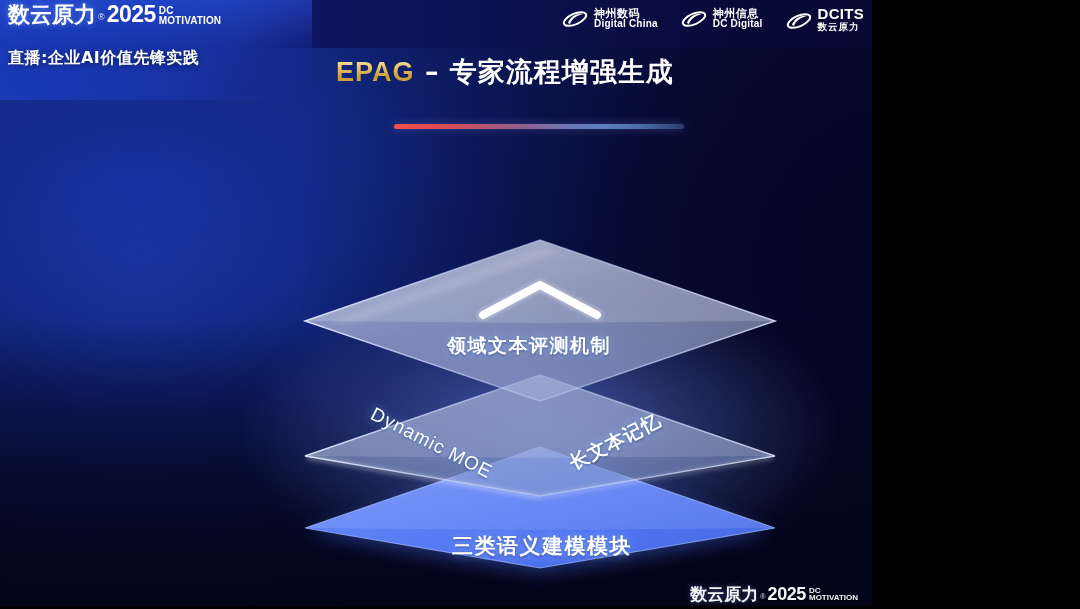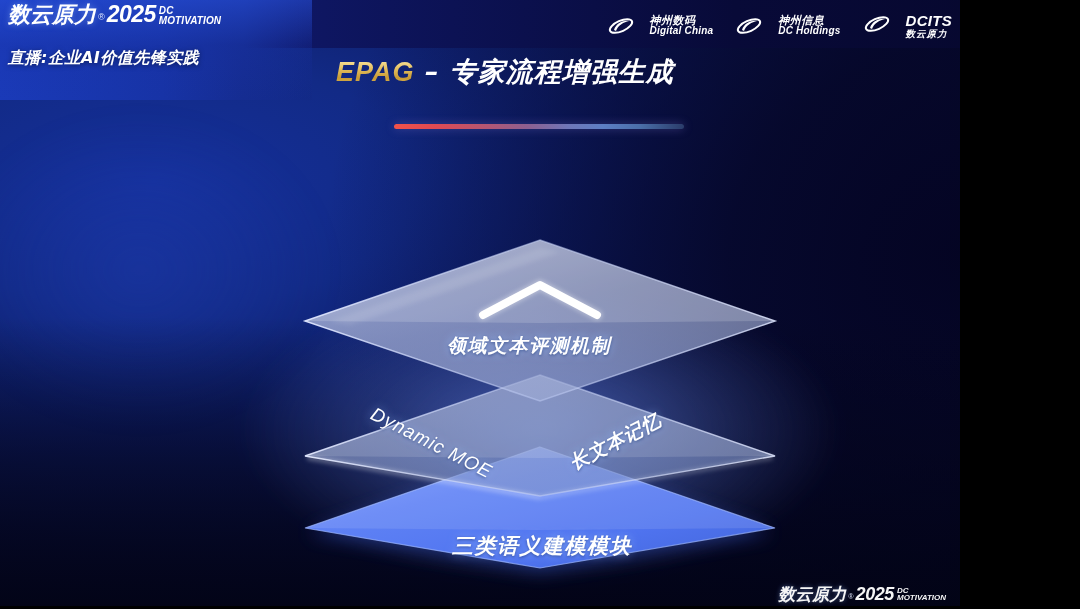--- a/index.html
+++ b/index.html
@@ -2,26 +2,25 @@
 <html><head>
 <meta charset="utf-8">
 <style>
   html, body {
     margin: 0;
     padding: 0;
     background: #000;
   }
   #stage {
     position: relative;
-    width: 960px;
+    width: 872px;
     height: 609px;
     overflow: hidden;
     background: #a21caf;
     font-family: "Liberation Sans", "DejaVu Sans", sans-serif;
-    font-style: italic;
     -webkit-font-smoothing: antialiased;
   }
 
   
   .bg-base {
     position: absolute; inset: 0;
     background:
       radial-gradient(125% 95% at 16% 30%, #15309b 0%, #122a86 22%, #0d1c64 42%, #0a1247 62%, #070a34 82%, #05062a 100%);
   }
   .bg-right-dark {
@@ -86,21 +85,21 @@
     font-family: "DejaVu Sans", sans-serif;
     letter-spacing: 0.5px; white-space: nowrap;
     text-shadow: 0 1px 5px rgba(0,0,0,0.5);
   }
 
   
   .corp-row {
     position: absolute; right: 8px; top: 6px;
     display: flex; align-items: center; gap: 22px;
   }
-  .corp { display:flex; align-items:flex-start; gap:15px;margin-top:7px; }
+  .corp { display:flex; align-items:flex-end; gap:5px; }
   .corp .swirl { width: 28px; height: 22px; flex: none; }
   .corp .txt { display:flex; flex-direction:column; line-height:1.05; }
   .corp .t-cn { font-size: 11px; font-weight: 700; color:#ffffff; letter-spacing:0.5px; font-family:"DejaVu Sans", sans-serif;}
   .corp .t-en { font-size: 10px; font-weight: 700; color:#ffffff; letter-spacing:0.2px; }
   .corp .t-big { font-size: 15px; font-weight: 800; color:#ffffff; letter-spacing:0.3px; }
   .corp .t-sub { font-size: 9.5px; font-weight: 700; color:#ffffff; letter-spacing:1px; font-family:"DejaVu Sans", sans-serif;}
 
   
   .main-title {
     position: absolute; left: 336px; top: 54px;
@@ -234,21 +233,21 @@
       <span class="swirl">
         <svg viewBox="0 0 56 44" width="28" height="22">
           <g fill="none" stroke="#ffffff" stroke-width="4" stroke-linecap="round">
             <ellipse cx="28" cy="22" rx="24" ry="10.5" transform="rotate(-24 28 22)"></ellipse>
           </g>
           <path d="M14 30 C18 16, 34 10, 44 12 C34 14, 22 20, 18 32 Z" fill="#ffffff"></path>
         </svg>
       </span>
       <span class="txt">
         <span class="t-cn">神州信息</span>
-        <span class="t-en">DC Holdings</span>
+        <span class="t-en">DC Digital</span>
       </span>
     </div>
 
     <div class="corp">
       <span class="swirl">
         <svg viewBox="0 0 56 44" width="28" height="22">
           <g fill="none" stroke="#ffffff" stroke-width="4" stroke-linecap="round">
             <ellipse cx="28" cy="22" rx="24" ry="10.5" transform="rotate(-24 28 22)"></ellipse>
           </g>
           <path d="M14 30 C18 16, 34 10, 44 12 C34 14, 22 20, 18 32 Z" fill="#ffffff"></path>

